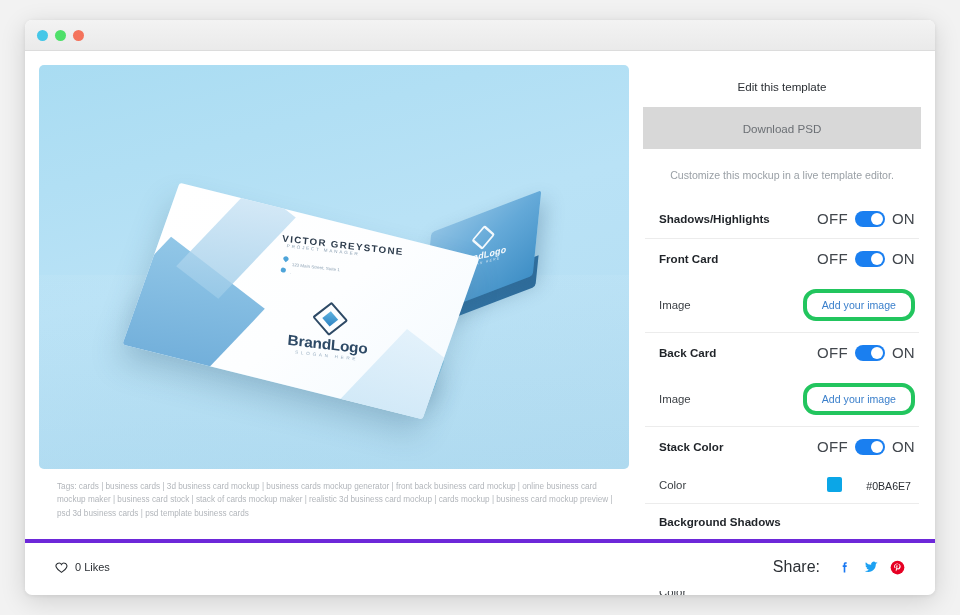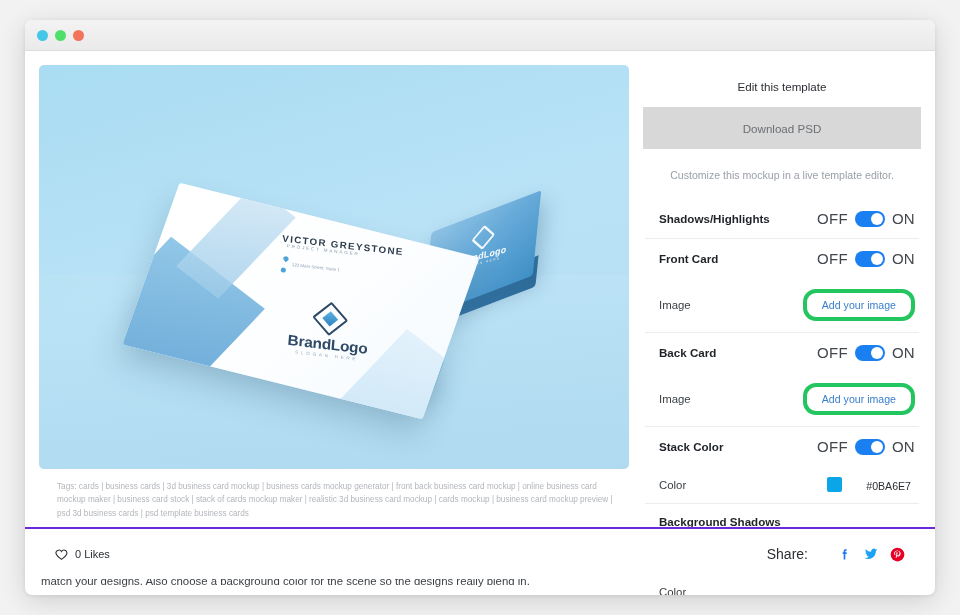--- a/index.html
+++ b/index.html
@@ -236,31 +236,31 @@
     width: 15px; height: 15px; border-radius: 50%;
     border: 1.6px solid #cfd3d8; background: #fff;
     display: flex; align-items: center; justify-content: center;
   }
   .rd.on { border-color: #1a6fe0; }
   .rd.on::after { content: ""; width: 7px; height: 7px; border-radius: 50%; background: #1a6fe0; }
   .rd-label { font-size: 10.6px; color: #3c4045; }
 
   
   .footer {
-    position: absolute; left: 0; right: 0; bottom: 16px;
+    position: absolute; left: 0; right: 0; bottom: 4px;
     height: 52px;
     display: flex; align-items: center; justify-content: space-between;
     padding: 0 30px;
-    border-top: 2px solid #6d28d9;
+    border-top: 4px solid #6d28d9;
     background: #fff;
     gap: 30px;
   }
   .likes { display: flex; align-items: center; gap: 7px; font-size: 11px; color: #2b2f34; cursor: pointer; }
   .share { display: flex; align-items: center; gap: 11px; }
-  .share-label { font-size: 14px; color: #2b2f34; margin-right: 18px; }
+  .share-label { font-size: 16px; color: #2b2f34; margin-right: 6px; }
   .sicon { cursor: pointer; display: flex; }
 </style>
 </head>
 <body>
 
 <div class="window">
 
   <div class="titlebar">
     <span class="dot cyan"></span>
     <span class="dot green"></span>

